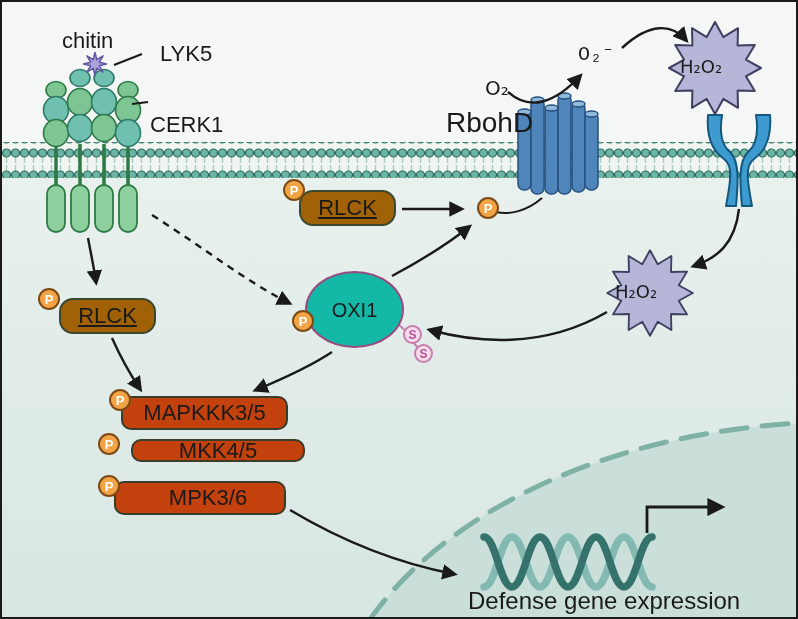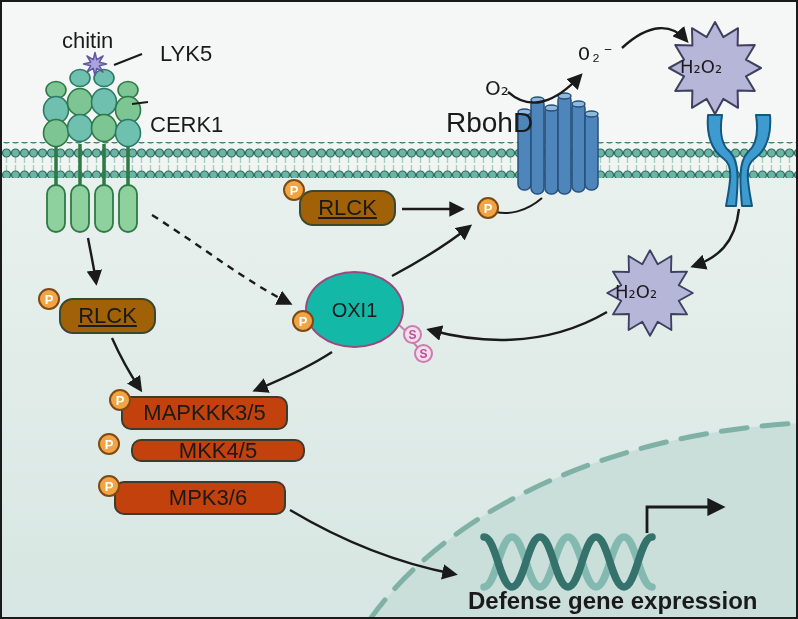--- a/index.html
+++ b/index.html
@@ -148,21 +148,21 @@
   </svg>
 
   <div class="lbl" style="left:60px;top:27px;">chitin</div>
   <div class="lbl" style="left:158px;top:40px;">LYK5</div>
   <div class="lbl" style="left:148px;top:87px;margin-top:24px;">CERK1</div>
   <div class="lbl" style="left:444px;top:106px;font-size:28px;">RbohD</div>
   <div class="lbl chem" style="left:483px;top:76px;font-size:20px;">O₂</div>
   <div class="lbl chem" style="left:576px;top:42px;font-size:20px;font-family:Liberation Mono, monospace;">O₂⁻</div>
   <div class="lbl chem ta-c" style="left:678px;top:56px;width:70px;font-size:18px;">H₂O₂</div>
   <div class="lbl chem ta-c" style="left:613px;top:281px;width:70px;font-size:18px;">H₂O₂</div>
-  <div class="lbl defense" style="left:466px;top:586px;font-weight:bold;">Defense gene expression</div>
+  <div class="lbl defense" style="left:466px;top:586px;">Defense gene expression</div>
 
   <div class="box rlck-box" style="left:297px;top:188px;width:97px;height:36px;">
     <span>RLCK</span>
   </div>
   <div class="box rlck-box" style="left:57px;top:296px;width:97px;height:36px;">
     <span>RLCK</span>
   </div>
   <div class="box oxi1-box" style="left:303px;top:269px;width:99px;height:77px;">
     <span>OXI1</span>
   </div>

